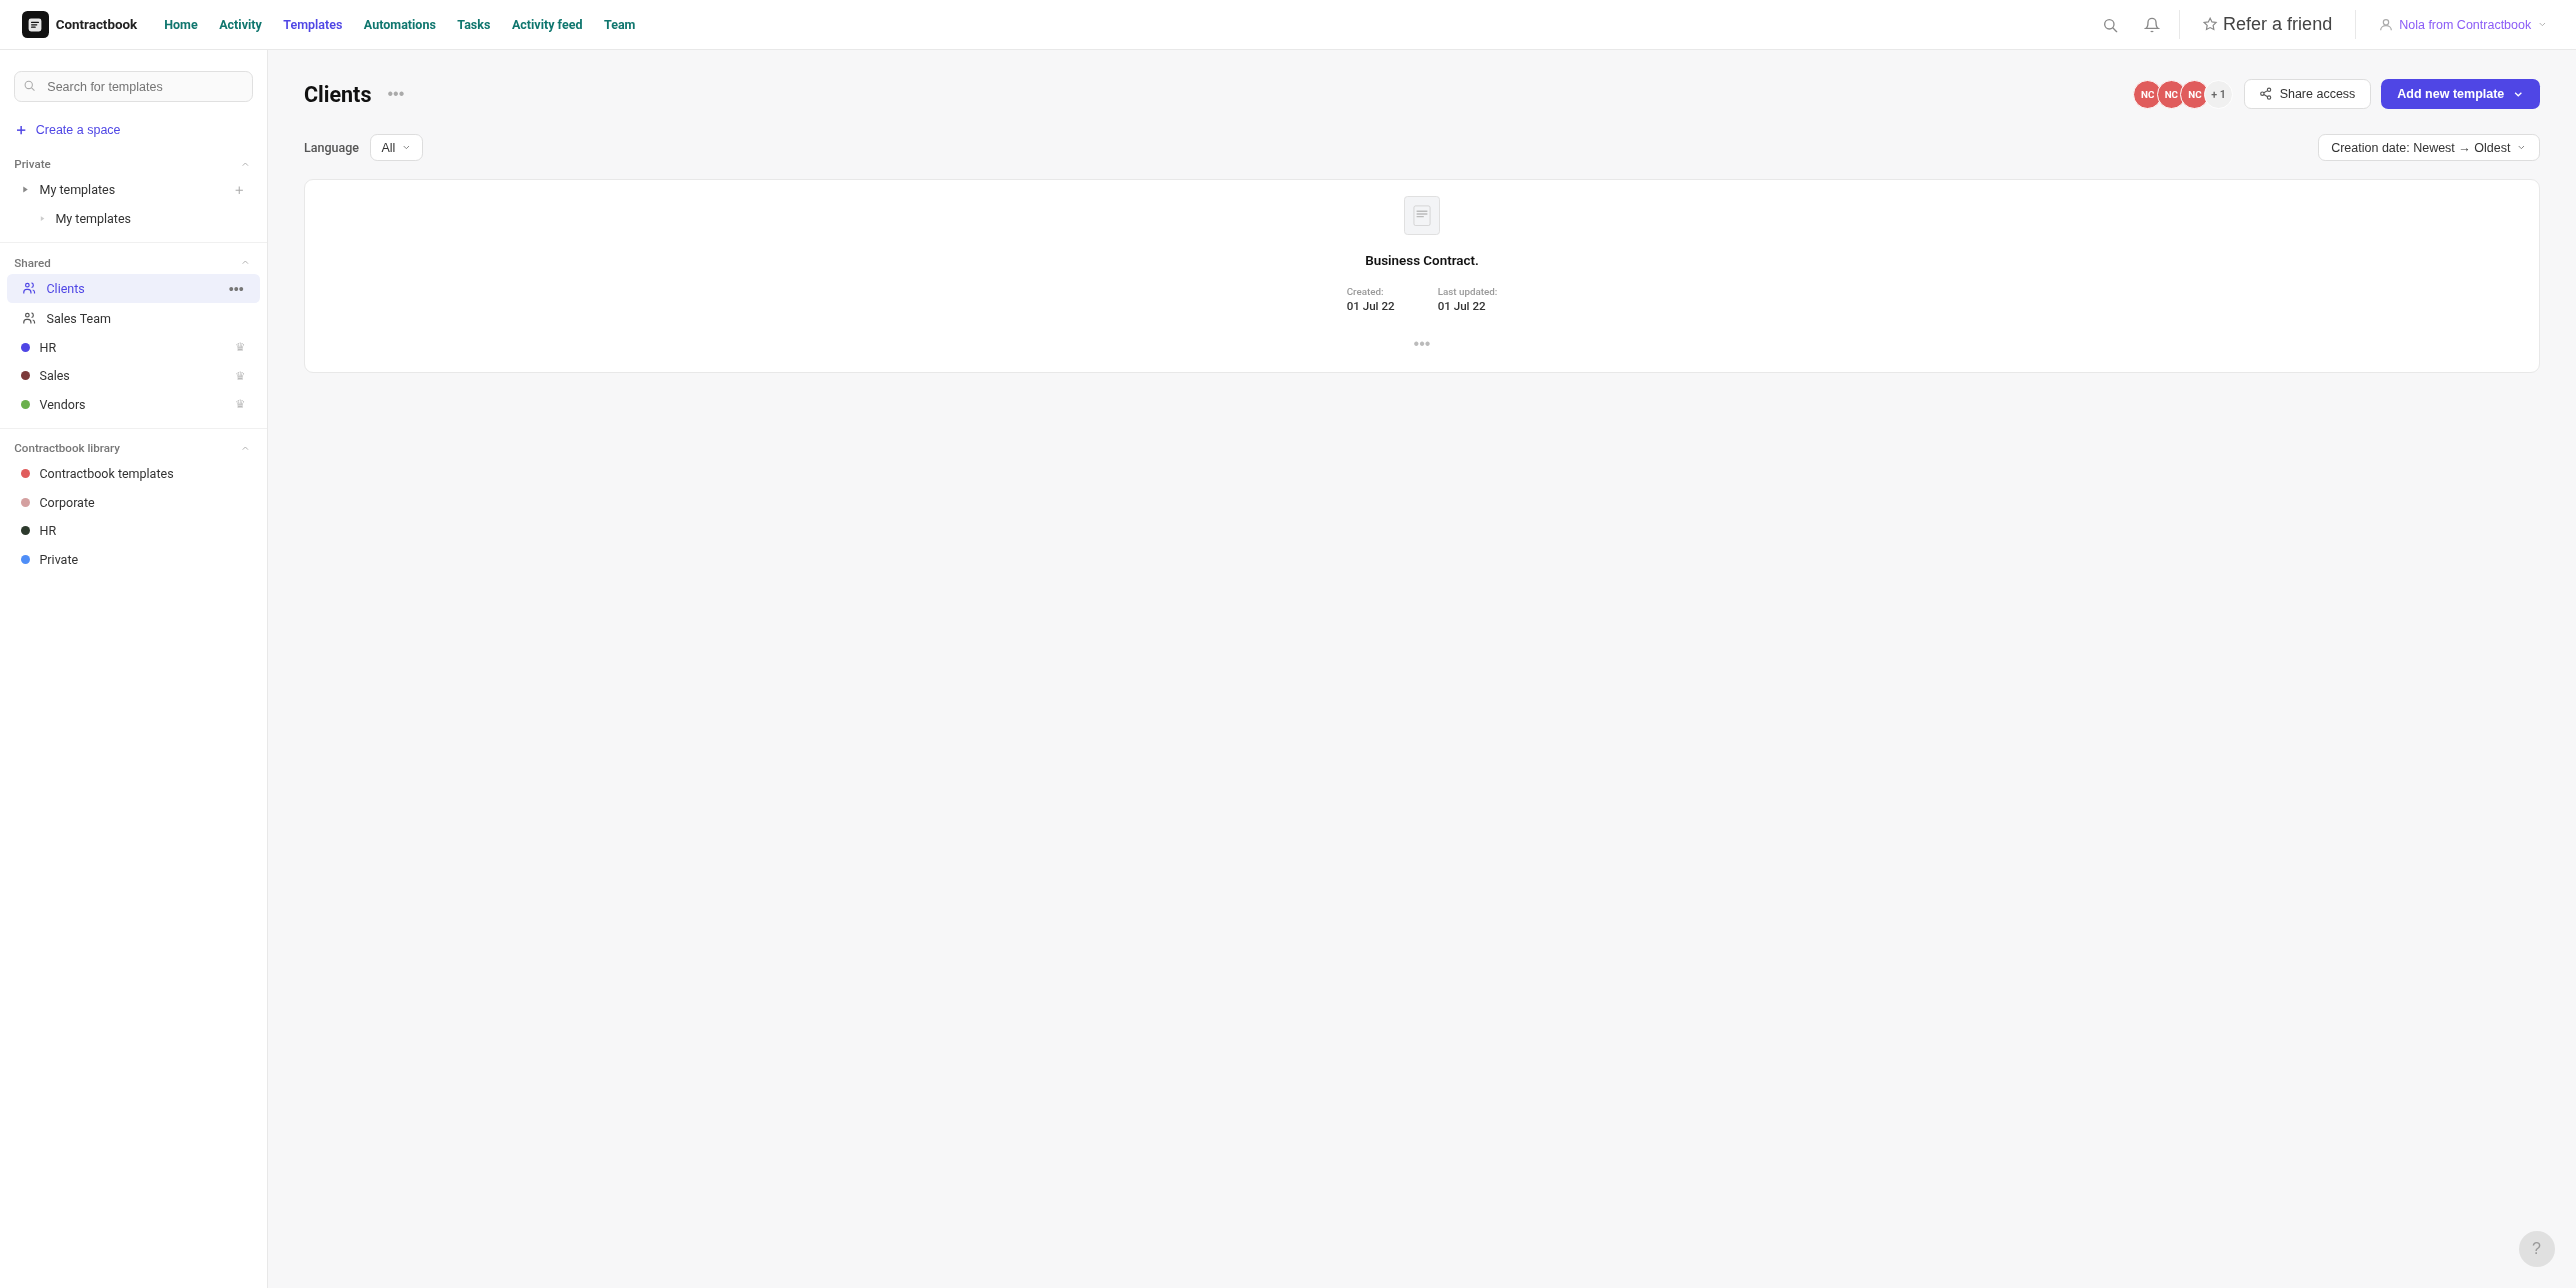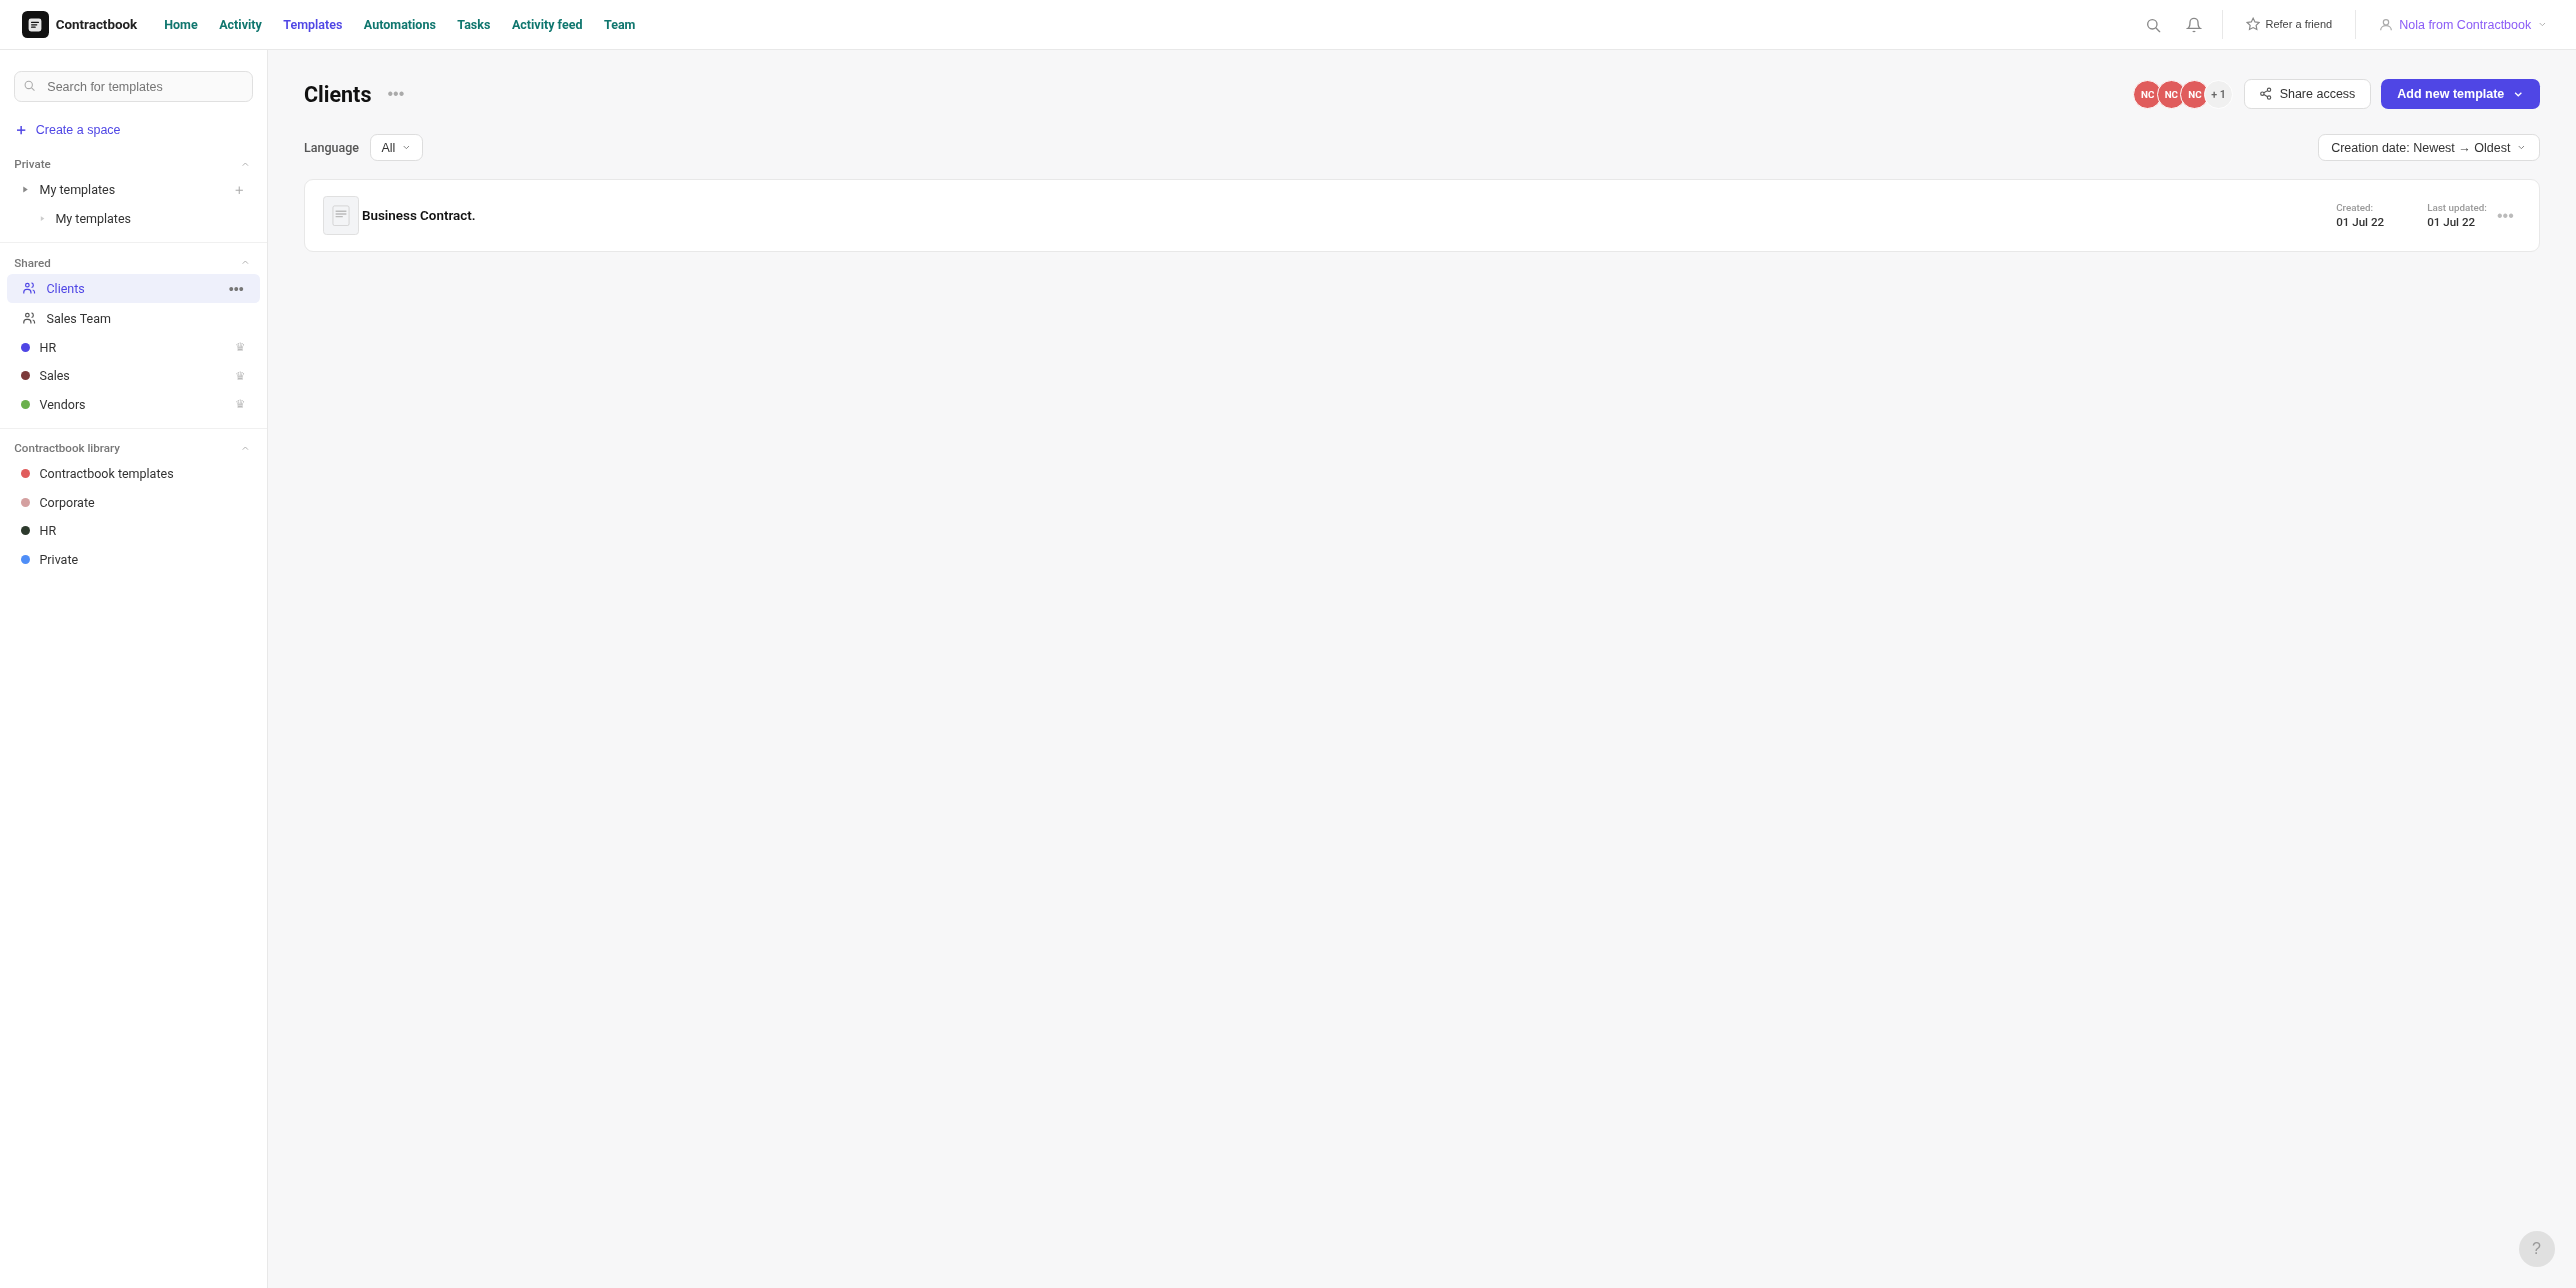--- a/index.html
+++ b/index.html
@@ -13,21 +13,21 @@
     }
     .nav-logo { display: flex; align-items: center; gap: 7.2px; font-weight: 700; font-size: 13.4px; margin-right: 27px; }
     .nav-logo-icon { width: 27px; height: 27px; background: #111; border-radius: 5.4px; display: flex; align-items: center; justify-content: center; }
     .nav-logo-icon svg { width: 16px; height: 16px; fill: #fff; }
     .nav-links { display: flex; gap: 21.5px; align-items: center; flex: 1; }
     .nav-link { color: #0f766e; text-decoration: none; font-size: 12.5px; font-weight: 700; cursor: pointer; }
     .nav-link.active { color: #4f46e5; font-weight: 600; }
     .nav-right { display: flex; align-items: center; gap: 14.3px; margin-left: auto; }
     .nav-icon-btn { background: none; border: none; cursor: pointer; padding: 5.4px; color: #888; display: flex; align-items: center; }
     .nav-divider { width: 0.9px; height: 29px; background: #e8e8e8; }
-    .refer-btn { display: flex; align-items: center; gap: 5.4px; color: #444; font-size: 11px; font-weight: 500; cursor: pointer; background: none; border: none; padding: 5.4px 9px; }
+    .refer-btn { display: flex; align-items: center; gap: 5.4px; color: #444; font-size: 18px; font-weight: 500; cursor: pointer; background: none; border: none; padding: 5.4px 9px; }
     .user-btn { display: flex; align-items: center; gap: 5.4px; color: #8b5cf6; font-size: 12.5px; cursor: pointer; background: none; border: none; padding: 5.4px 7.2px; }
 
     
     .app-layout { display: flex; height: calc(100vh - 50px); }
 
     
     .sidebar { width: 268px; min-width: 268px; background: #fff; border-right: 0.9px solid #e8e8e8; padding: 14.3px 0; overflow-y: auto; }
     .sidebar-search { margin: 7.2px 14.3px 14.3px; position: relative; }
     .sidebar-search input {
       width: 100%; padding: 7.2px 10.7px 7.2px 32px; border: 0.9px solid #e0e0e0;
@@ -67,21 +67,21 @@
 
     
     .filters-row { display: flex; align-items: center; justify-content: space-between; margin-bottom: 18px; }
     .language-filter { display: flex; align-items: center; gap: 10.7px; }
     .language-label { color: #555; font-size: 12.5px; font-weight: 500; }
     .lang-select { display: flex; align-items: center; gap: 5.4px; border: 0.9px solid #ddd; border-radius: 7.2px; padding: 5.4px 10.7px; background: #fff; font-size: 12.5px; cursor: pointer; color: #333; }
     .sort-select { display: flex; align-items: center; gap: 5.4px; border: 0.9px solid #ddd; border-radius: 7.2px; padding: 5.4px 12.5px; background: #fff; font-size: 12.5px; cursor: pointer; color: #333; }
 
     
     .template-list { background: #fff; border-radius: 9px; border: 0.9px solid #e8e8e8; overflow: hidden; }
-    .template-row { display: flex; align-items: center; padding: 16px 18px; border-bottom: 0.9px solid #f0f0f0; gap: 3px; }
+    .template-row { display: flex; align-items: center; padding: 16px 18px; border-bottom: 0.9px solid #f0f0f0; gap: 18px; flex-direction: column; }
     .template-row:last-child { border-bottom: none; }
     .template-icon { width: 36px; height: 39px; border-radius: 3.6px; background: #f3f4f6; display: flex; align-items: center; justify-content: center; border: 0.9px solid #e0e0e0; flex-shrink: 0; }
     .template-name { flex: 1; font-size: 13.4px; font-weight: 600; color: #111; }
     .template-meta { display: flex; gap: 43px; align-items: center; }
     .meta-item { display: flex; flex-direction: column; gap: 1.8px; }
     .meta-label { font-size: 9.8px; color: #999; font-weight: 500; }
     .meta-value { font-size: 11.6px; color: #333; font-weight: 500; }
     .row-more-btn { background: none; border: none; cursor: pointer; color: #bbb; font-size: 16px; padding: 3.6px 7.2px; border-radius: 3.6px; }
 
     

